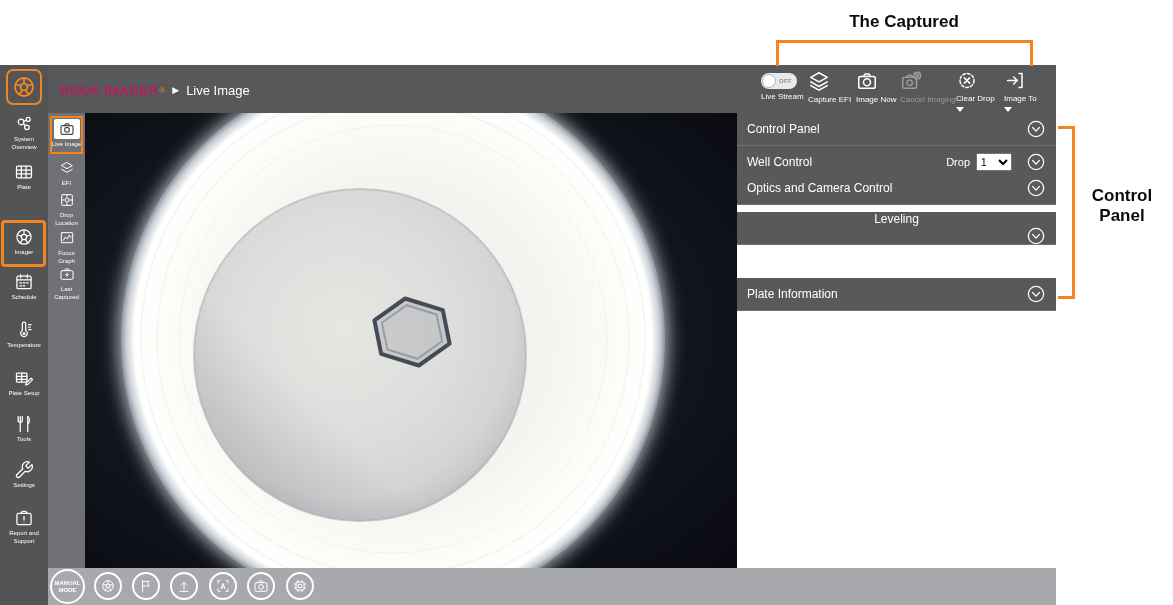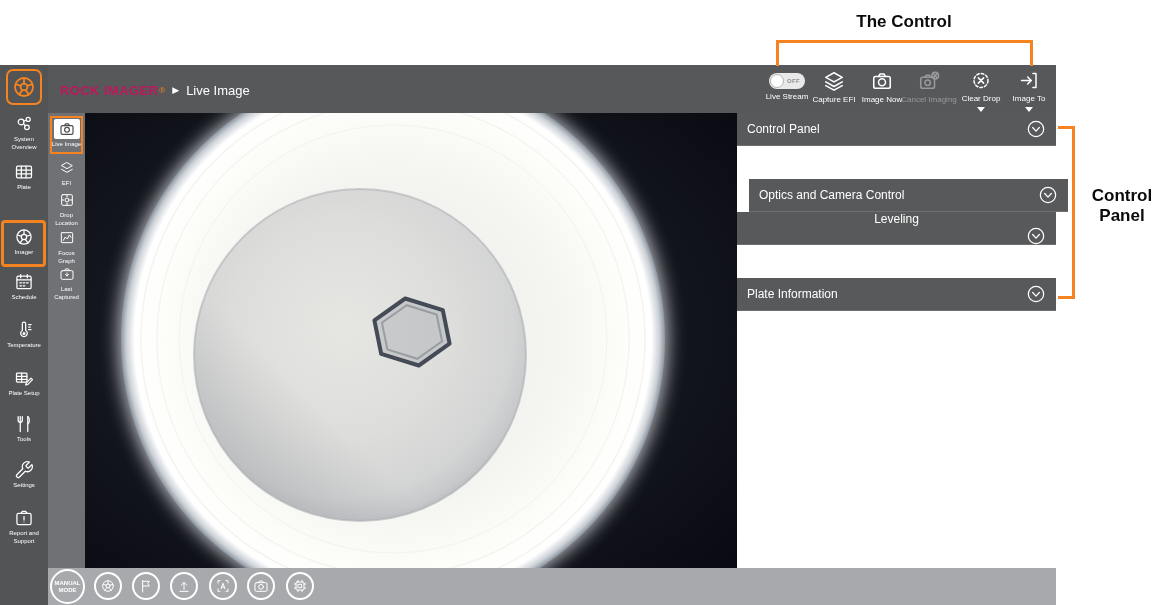--- a/index.html
+++ b/index.html
@@ -19,21 +19,21 @@
 
   .apptitle{position:absolute;left:60px;top:81px;height:18px;display:flex;align-items:center;color:#fff;}
   .brand{color:#be185d;font-weight:700;font-size:13px;letter-spacing:.4px;}
   .rmark{color:#f5831f;font-size:8px;margin-left:1px;}
   .crumb-arrow{font-size:9px;margin:0 7px;color:#fff;}
   .pagetitle{font-size:13px;color:#fff;}
 
   .logo{position:absolute;left:6px;top:69px;width:36px;height:36px;border:2px solid #f5831f;border-radius:7px;display:flex;align-items:center;justify-content:center;}
 
   
-  .tbi{position:absolute;top:70px;height:42px;display:flex;flex-direction:column;align-items:center;gap:3px;color:#fff;cursor:pointer;}
+  .tbi{position:absolute;top:70px;height:42px;display:flex;flex-direction:column;align-items:flex-start;gap:3px;color:#fff;cursor:pointer;}
   .tbl{font-size:8px;white-space:nowrap;}
   .tbi.dis,.tbi.dis .tbl{color:#97999b;}
   .tbi.dis .wic{stroke:#97999b;}
   .caret{width:0;height:0;border-left:4px solid transparent;border-right:4px solid transparent;border-top:5px solid #fff;margin-top:1px;}
   .toggle{width:36px;height:16px;background:#e9e9e9;border-radius:8px;display:flex;align-items:center;margin-top:3px;}
   .knob{width:14px;height:14px;background:#fff;border:1px solid #b5b5b5;border-radius:50%;margin-left:1px;}
   .tstate{font-size:6px;font-weight:700;color:#8d8d8d;margin-left:3px;letter-spacing:.3px;}
 
   
   .nav-item{position:absolute;left:0;width:48px;display:flex;flex-direction:column;align-items:center;gap:2px;color:#fff;cursor:pointer;}
@@ -72,21 +72,21 @@
 </head>
 <body>
 
 <div class="screen">
 
   <div class="header"></div>
   <div class="sidebar"></div>
   <div class="strip"></div>
   <div class="bbar"></div>
 
-  <div class="anno" style="left:843px;top:12px;width:122px;">The Control</div>
+  <div class="anno" style="left:843px;top:12px;width:122px;">The Captured</div>
   <div class="bracket-top"></div>
   <div class="bracket-right"></div>
   <div class="anno" style="left:1084px;top:186px;width:76px;">Control Panel</div>
 
   <div class="logo">
     <svg class="oic" width="24" height="24" viewBox="0 0 24 24">
       <circle cx="12" cy="12" r="9"></circle>
         <circle cx="12" cy="12" r="3.4"></circle>
       <path d="M12 3v5.4M20 9.3l-5.1 1.5M17 19.6l-3.3-4.5M7 19.6l3.3-4.5M4 9.3l5.1 1.5"></path>
     </svg>
@@ -341,22 +341,33 @@
   </div>
 
   <div class="cp-row" style="top:113px;">
     <span class="cp-title">Control Panel</span>
     <svg class="chev wic2" width="20" height="20" viewBox="0 0 24 24">
         <circle cx="12" cy="12" r="9.2"></circle>
         <path d="M8 10.2l4 4.4 4-4.4"></path>
       </svg>
   </div>
 
-
-  <div class="cp-row" style="top:179px;margin-left:12px;">
+  <div class="cp-row" style="top:146px;">
+    <span class="cp-title">Well Control</span>
+    <span class="drop-label">Drop</span>
+    <select class="drop-select">
+      <option>1</option>
+    </select>
+    <svg class="wic2" width="20" height="20" viewBox="0 0 24 24">
+        <circle cx="12" cy="12" r="9.2"></circle>
+        <path d="M8 10.2l4 4.4 4-4.4"></path>
+      </svg>
+  </div>
+
+  <div class="cp-row" style="top:172px;">
     <span class="cp-title">Optics and Camera Control</span>
     <svg class="chev wic2" width="20" height="20" viewBox="0 0 24 24">
         <circle cx="12" cy="12" r="9.2"></circle>
         <path d="M8 10.2l4 4.4 4-4.4"></path>
       </svg>
   </div>
 
   <div class="cp-row" style="top:212px;flex-direction:column;">
     <span class="cp-title">Leveling</span>
     <svg class="chev wic2" width="20" height="20" viewBox="0 0 24 24">

